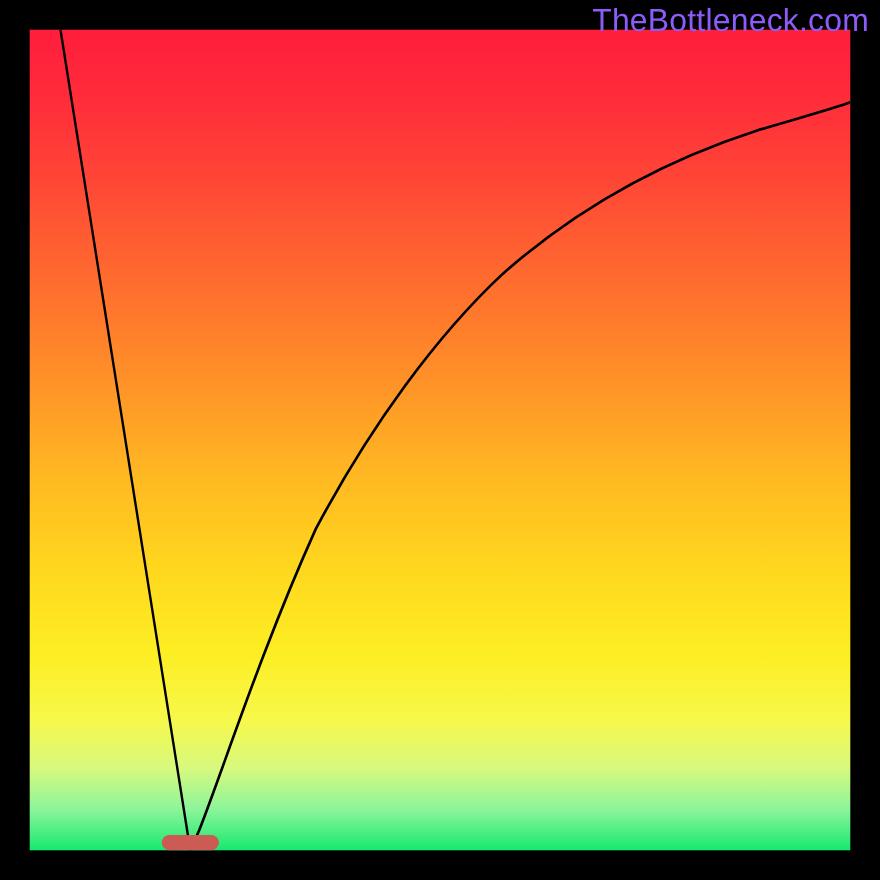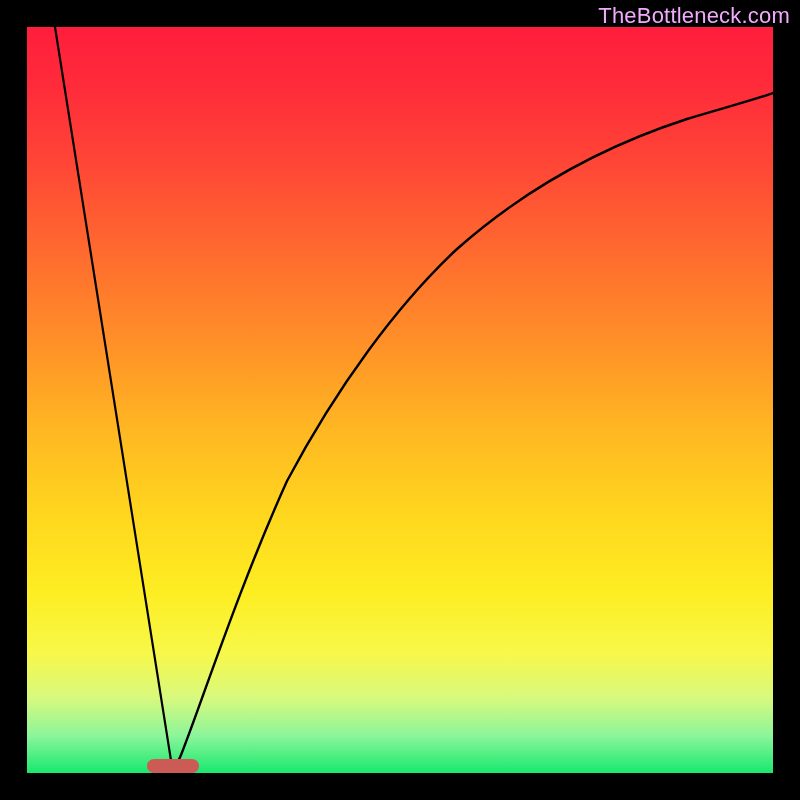--- a/index.html
+++ b/index.html
@@ -29,22 +29,22 @@
       #f7f84a 84%,
       #d7f97e 90%,
       #8cf59a 95%,
       #18e86e 100%
     );
   }
   .watermark {
     position: absolute;
     top: 3px;
     right: 10px;
-    color: #f0abfc;
-    font-size: 22px;
+    color: #8b5cf6;
+    font-size: 29px;
     letter-spacing: 0.2px;
     font-weight: 500;
     user-select: none;
   }
   .curve-svg {
     position: absolute;
     left: 27px;
     top: 27px;
     width: 746px;
     height: 746px;

